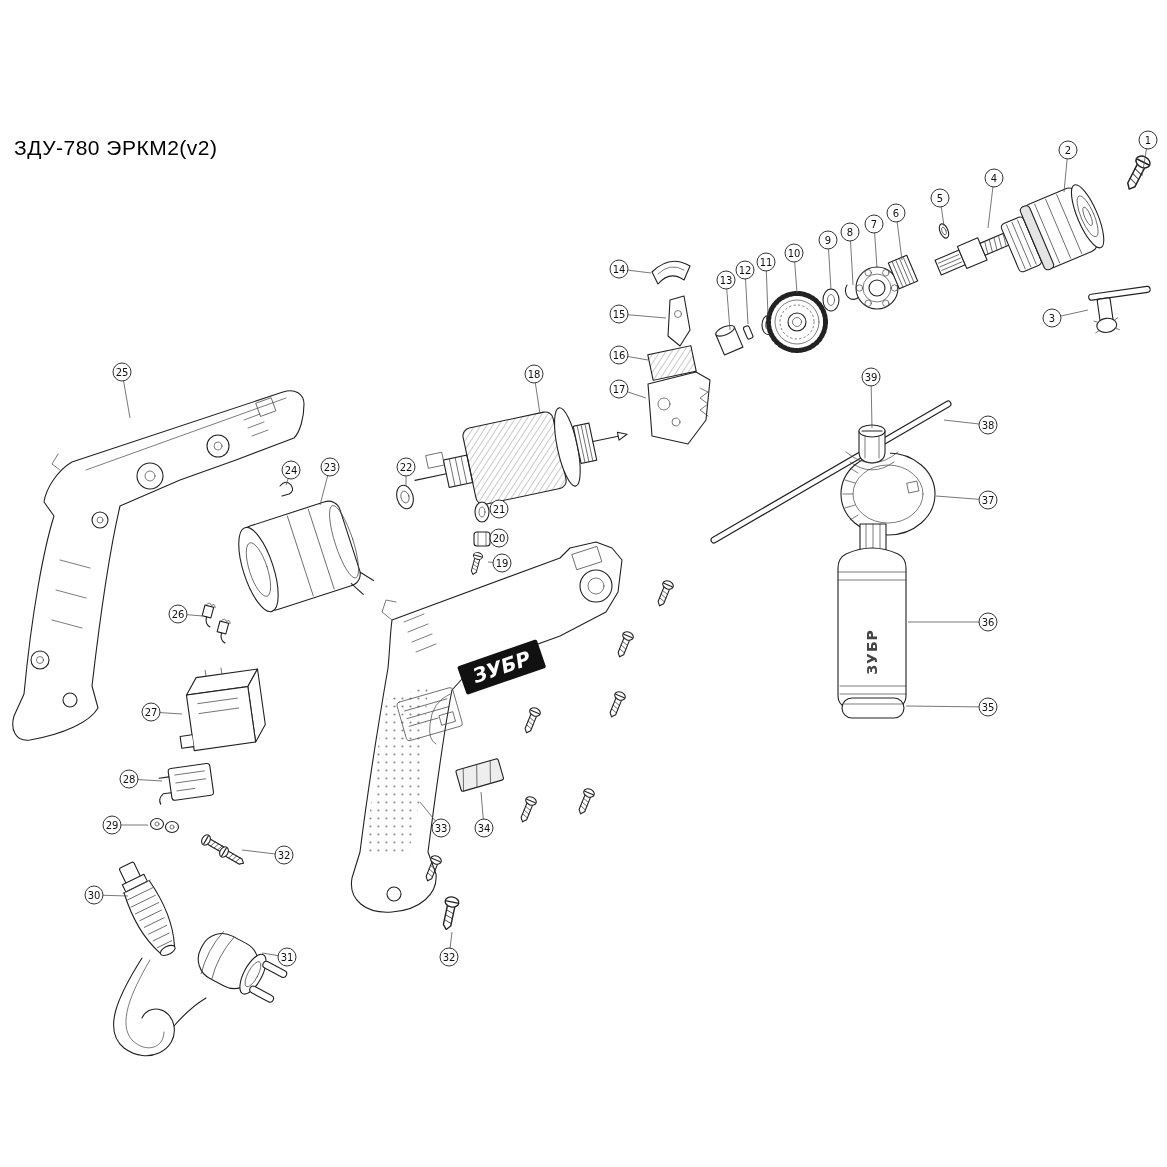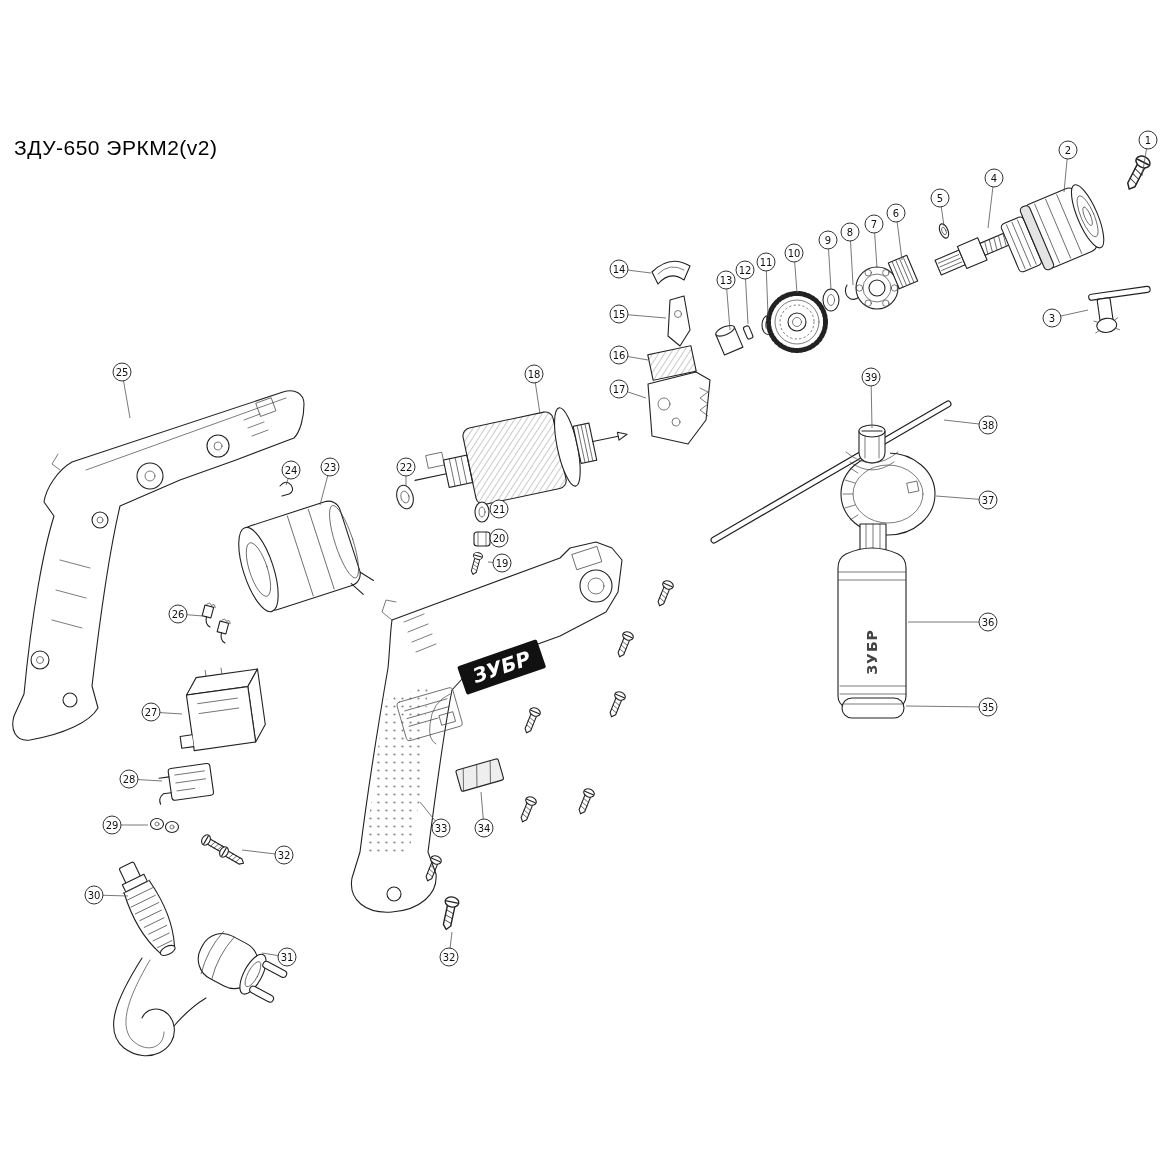--- a/index.html
+++ b/index.html
@@ -16,21 +16,21 @@
   .leader { stroke:#555; stroke-width:0.8; }
   #callouts-layer circle { fill:#fff; stroke:#333; stroke-width:1; }
   #callouts-layer text { font-size:10px; fill:#111; text-anchor:middle; dominant-baseline:central; font-family:"DejaVu Sans", sans-serif; }
   .brand-band-text { font-style:italic; font-weight:bold; font-size:20px; fill:#fff; text-anchor:middle; stroke:none; font-family:"DejaVu Sans", sans-serif; }
   .handle-text { font-weight:bold; font-size:14px; fill:#444; text-anchor:middle; stroke:none; letter-spacing:1px; font-family:"DejaVu Sans", sans-serif; }
 </style>
 </head>
 <body>
 
 <div class="canvas">
-  <div class="title">ЗДУ-650 ЭРКМ2(v2)</div>
+  <div class="title">ЗДУ-780 ЭРКМ2(v2)</div>
 
   <svg class="diagram" id="diagram-svg" width="1167" height="1167" viewBox="0 0 1167 1167" xmlns="http://www.w3.org/2000/svg">
 
     <defs>
       <pattern id="hatch" width="5" height="5" patternUnits="userSpaceOnUse" patternTransform="rotate(45)">
         <line x1="0" y1="0" x2="0" y2="5" stroke="#666" stroke-width="0.7"></line>
       </pattern>
       <pattern id="dots" width="8" height="8" patternUnits="userSpaceOnUse">
         <circle cx="2.5" cy="2.5" r="1.1" fill="#888"></circle>
       </pattern>

